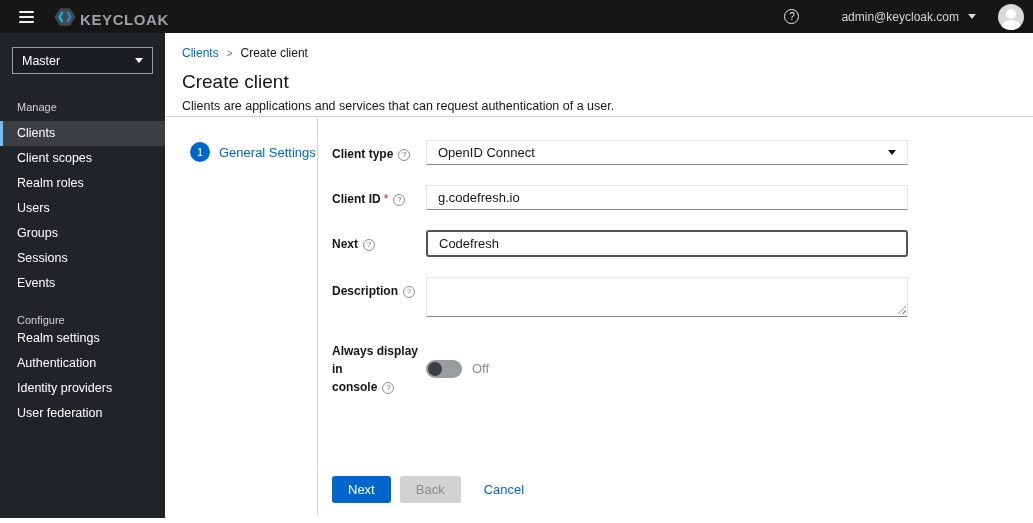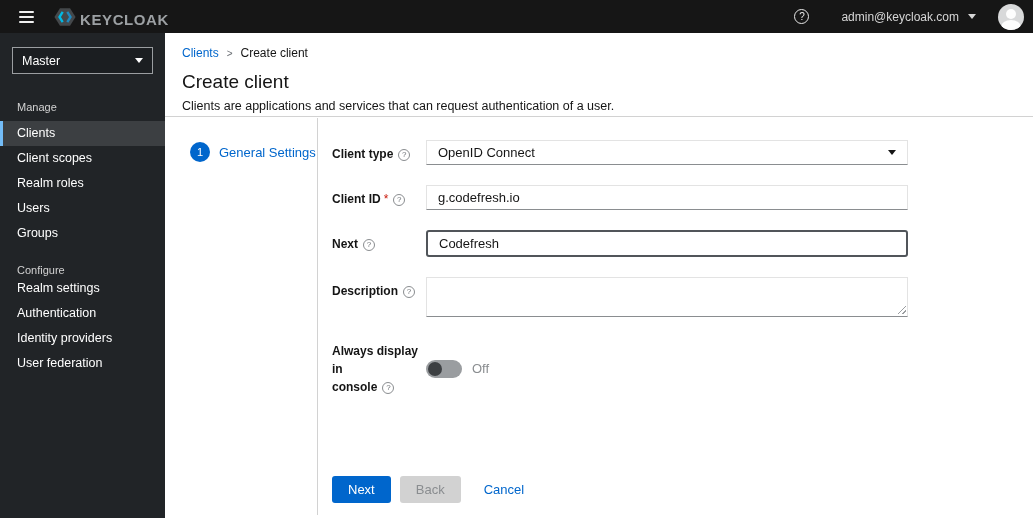--- a/index.html
+++ b/index.html
@@ -17,21 +17,21 @@
   }
   .hamburger { margin-left:19px; width:15px; display:flex; flex-direction:column; gap:3px; cursor:pointer; }
   .hamburger span { display:block; height:2px; background:#f0f0f0; border-radius:1px; }
   .brand { display:flex; align-items:flex-end; gap:4px; margin-left:20px; }
   .brand-text { color:#9ca0a3; font-weight:bold; font-size:15px; letter-spacing:0.6px; }
   .topbar-right { margin-left:auto; display:flex; align-items:center; padding-right:9px; }
   .help-circle {
     width:15px; height:15px; border:1px solid #e8e8e8; border-radius:50%;
     color:#e8e8e8; font-size:10px; line-height:13px; text-align:center; cursor:pointer;
   }
-  .user-menu { display:flex; align-items:center; margin-left:32px; cursor:pointer; }
+  .user-menu { display:flex; align-items:center; margin-left:42px; cursor:pointer; }
   .user-email { color:#d6d6d6; font-size:12px; }
   .caret-down-sm {
     width:0; height:0; margin-left:9px;
     border-left:4px solid transparent; border-right:4px solid transparent; border-top:5px solid #d6d6d6;
   }
   .avatar {
     width:26px; height:26px; border-radius:50%; background:#d8d9da; margin-left:22px;
     position:relative; overflow:hidden; cursor:pointer;
   }
   .avatar .head { position:absolute; left:8px; top:5px; width:10px; height:10px; border-radius:50%; background:#fdfdfd; }
@@ -172,20 +172,22 @@
     <span class="realm-select-text">Master</span>
     <span class="caret-down-white"></span>
   </div>
 
   <div class="nav-section-title first">Manage</div>
   <div class="nav-item active">Clients</div>
   <div class="nav-item">Client scopes</div>
   <div class="nav-item">Realm roles</div>
   <div class="nav-item">Users</div>
   <div class="nav-item">Groups</div>
+  <div class="nav-item">Sessions</div>
+  <div class="nav-item">Events</div>
 
   <div class="nav-section-title second">Configure</div>
   <div class="nav-item">Realm settings</div>
   <div class="nav-item">Authentication</div>
   <div class="nav-item">Identity providers</div>
   <div class="nav-item">User federation</div>
 </div>
 
 <div class="page-header">
   <div class="breadcrumb">

